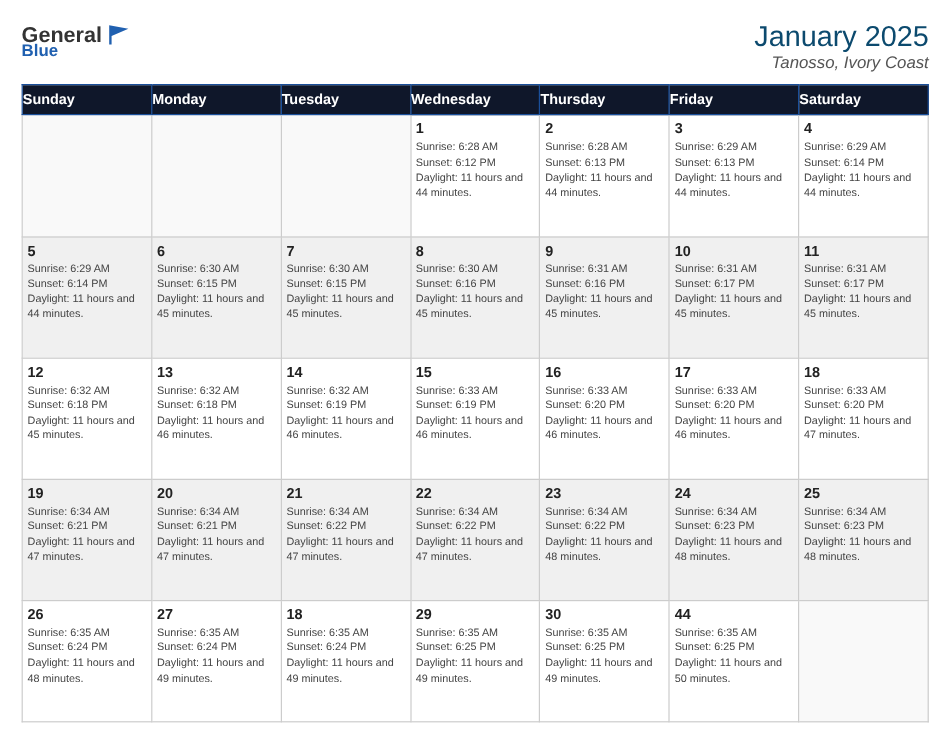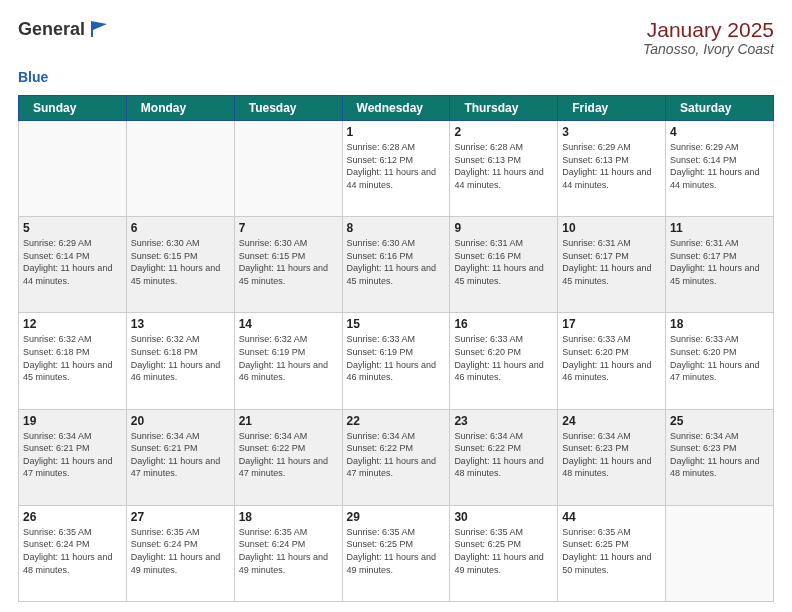--- a/index.html
+++ b/index.html
@@ -41,43 +41,43 @@
     }
     .logo-icon {
       width: 22px;
       height: 22px;
       margin-left: 2px;
     }
     .title-block {
       text-align: right;
     }
     .title-month {
-      font-size: 21px;
+      font-size: 24px;
       font-weight: normal;
-      color: #7f1d1d;
+      color: #0c4a6e;
       line-height: 1.1;
     }
     .title-location {
       font-size: 14px;
       color: #555;
       font-style: italic;
     }
     .calendar {
       flex: 1;
       border: 1px solid #ccc;
       border-collapse: collapse;
       width: 100%;
       table-layout: fixed;
     }
     .calendar th {
-      background: #0f766e;
+      background: #0f172a;
       color: #fff;
       font-size: 12px;
       font-weight: bold;
-      padding: 5px 14px;
+      padding: 5px 0;
       text-align: left;
       border: 1px solid #1a4f9a;
     }
     .calendar td {
       border: 1px solid #ccc;
       vertical-align: top;
       padding: 4px 4px 3px 4px;
       font-size: 9.5px;
       color: #333;
       width: calc(100% / 7);
@@ -101,21 +101,21 @@
     .shaded {
       background: #f0f0f0;
     }
   </style>
 </head>
 <body>
 
 <div class="page">
   <div class="header">
     <div class="logo">
-      <div style="display:flex;flex-direction:column;align-items:flex-start;gap:35px;">
+      <div style="display:flex;flex-direction:column;align-items:flex-start;">
         <div style="display:flex;align-items:center;">
           <span class="logo-text-general">General</span>
           <svg class="logo-icon" viewBox="0 0 22 22" xmlns="http://www.w3.org/2000/svg">
             <polygon points="4,3 4,19 6,19 6,12 20,6" fill="#2060b0"></polygon>
           </svg>
         </div>
         <span class="logo-text-blue" style="margin-top:-6px;margin-left:0px;">Blue</span>
       </div>
     </div>
     <div class="title-block">

